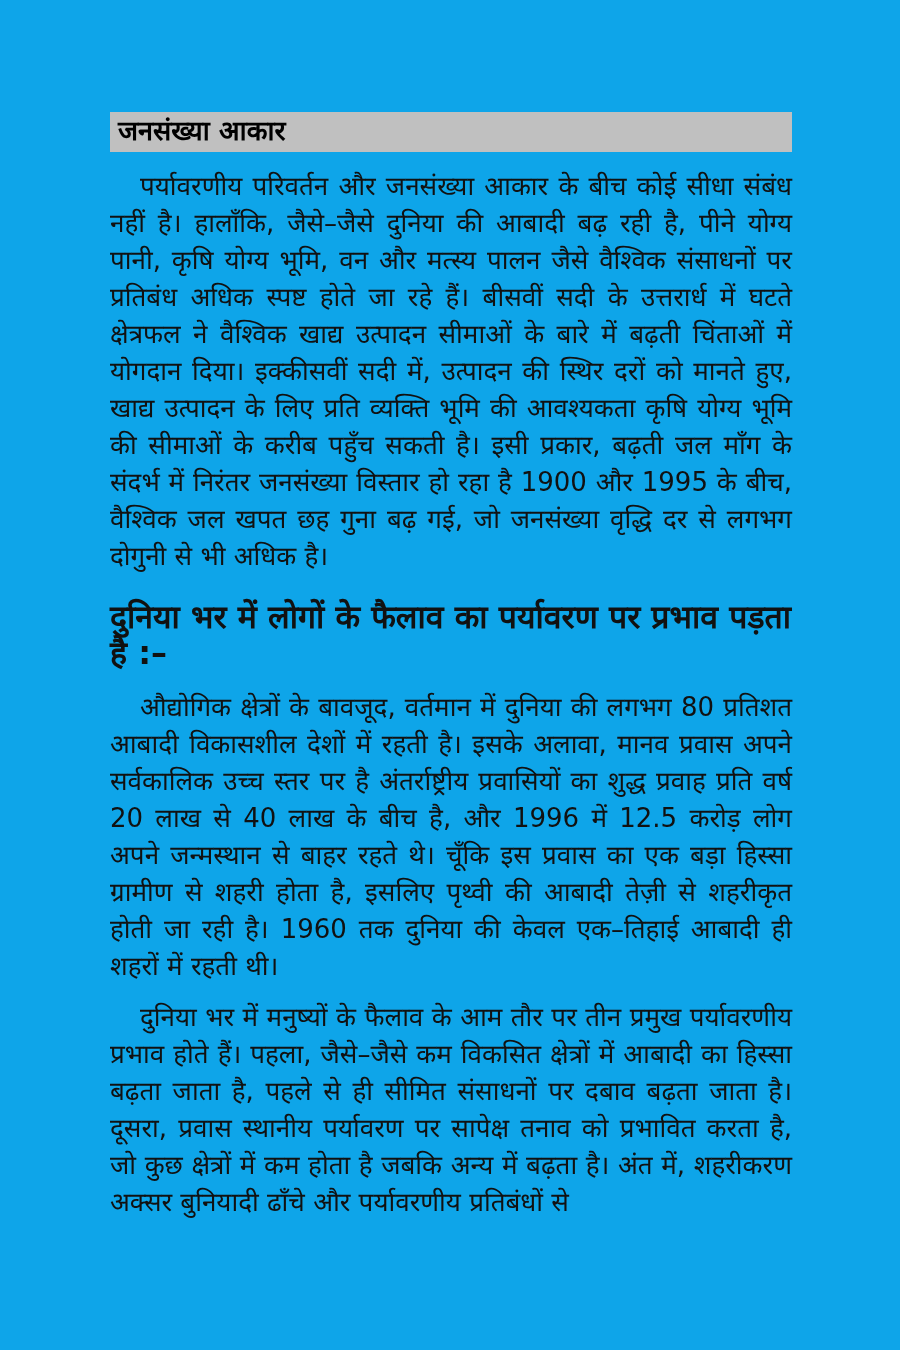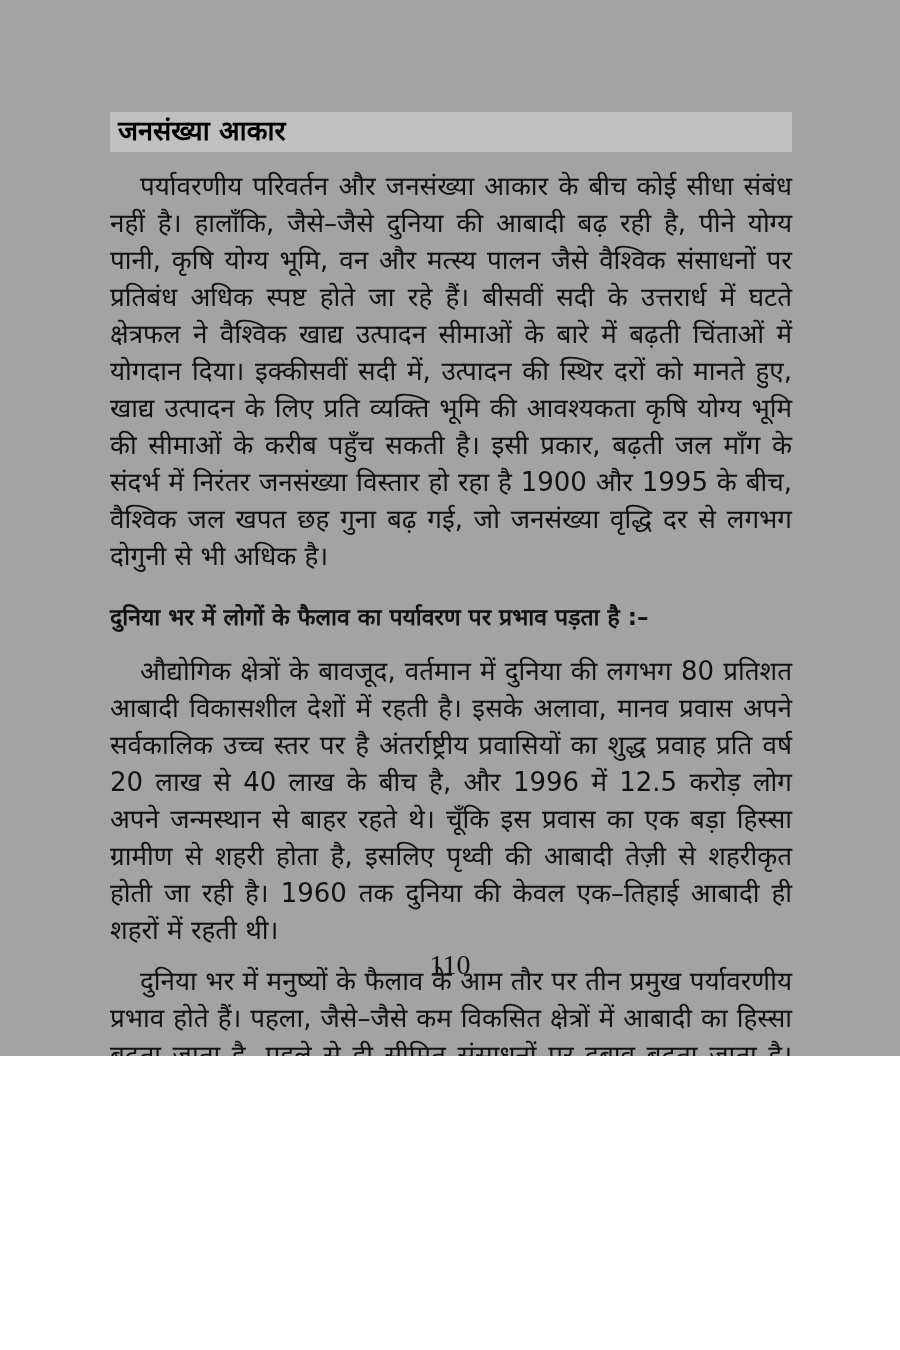--- a/index.html
+++ b/index.html
@@ -3,23 +3,23 @@
 <meta charset="utf-8">
 <style>
   html, body {
     margin: 0;
     padding: 0;
     background: #ffffff;
   }
   .page {
     position: relative;
     width: 900px;
-    height: 1056px;
+    height: 1350px;
     box-sizing: border-box;
-    background: #a3a3a3;
+    background: #0ea5e9;
     padding: 112px 108px 0 110px;
     font-family: "DejaVu Sans", sans-serif;
     color: #111111;
     overflow: hidden;
   }
   .section-bar {
     background: #c0c0c0;
     color: #000000;
     font-weight: bold;
     font-size: 27px;
@@ -32,21 +32,21 @@
     line-height: 37px;
     text-align: justify;
     text-indent: 30px;
     margin: 0 0 14px 0;
   }
   .spacer-after {
     margin-bottom: 24px;
   }
   .subheading {
     font-weight: bold;
-    font-size: 23px;
+    font-size: 32px;
     line-height: 36px;
     margin: 14px 0 18px 0;
   }
   .page-number {
     position: absolute;
     left: 0;
     right: 0;
     bottom: 75px;
     text-align: center;
     font-family: "Liberation Serif", "DejaVu Serif", serif;
@@ -63,15 +63,14 @@
     <div class="section-bar">जनसंख्या आकार</div>
     <p class="body-text spacer-after">पर्यावरणीय परिवर्तन और जनसंख्या आकार के बीच कोई सीधा संबंध नहीं है। हालाँकि, जैसे–जैसे दुनिया की आबादी बढ़ रही है, पीने योग्य पानी, कृषि योग्य भूमि, वन और मत्स्य पालन जैसे वैश्विक संसाधनों पर प्रतिबंध अधिक स्पष्ट होते जा रहे हैं। बीसवीं सदी के उत्तरार्ध में घटते क्षेत्रफल ने वैश्विक खाद्य उत्पादन सीमाओं के बारे में बढ़ती चिंताओं में योगदान दिया। इक्कीसवीं सदी में, उत्पादन की स्थिर दरों को मानते हुए, खाद्य उत्पादन के लिए प्रति व्यक्ति भूमि की आवश्यकता कृषि योग्य भूमि की सीमाओं के करीब पहुँच सकती है। इसी प्रकार, बढ़ती जल माँग के संदर्भ में निरंतर जनसंख्या विस्तार हो रहा है 1900 और 1995 के बीच, वैश्विक जल खपत छह गुना बढ़ गई, जो जनसंख्या वृद्धि दर से लगभग दोगुनी से भी अधिक है।</p>
   </section>
 
   <section>
     <div class="subheading">दुनिया भर में लोगों के फैलाव का पर्यावरण पर प्रभाव पड़ता है :–</div>
     <p class="body-text">औद्योगिक क्षेत्रों के बावजूद, वर्तमान में दुनिया की लगभग 80 प्रतिशत आबादी विकासशील देशों में रहती है। इसके अलावा, मानव प्रवास अपने सर्वकालिक उच्च स्तर पर है अंतर्राष्ट्रीय प्रवासियों का शुद्ध प्रवाह प्रति वर्ष 20 लाख से 40 लाख के बीच है, और 1996 में 12.5 करोड़ लोग अपने जन्मस्थान से बाहर रहते थे। चूँकि इस प्रवास का एक बड़ा हिस्सा ग्रामीण से शहरी होता है, इसलिए पृथ्वी की आबादी तेज़ी से शहरीकृत होती जा रही है। 1960 तक दुनिया की केवल एक–तिहाई आबादी ही शहरों में रहती थी।</p>
     <p class="body-text">दुनिया भर में मनुष्यों के फैलाव के आम तौर पर तीन प्रमुख पर्यावरणीय प्रभाव होते हैं। पहला, जैसे–जैसे कम विकसित क्षेत्रों में आबादी का हिस्सा बढ़ता जाता है, पहले से ही सीमित संसाधनों पर दबाव बढ़ता जाता है। दूसरा, प्रवास स्थानीय पर्यावरण पर सापेक्ष तनाव को प्रभावित करता है, जो कुछ क्षेत्रों में कम होता है जबकि अन्य में बढ़ता है। अंत में, शहरीकरण अक्सर बुनियादी ढाँचे और पर्यावरणीय प्रतिबंधों से</p>
   </section>
 
-  <div class="page-number">110</div>
 
 </div>
 
 </body></html>

